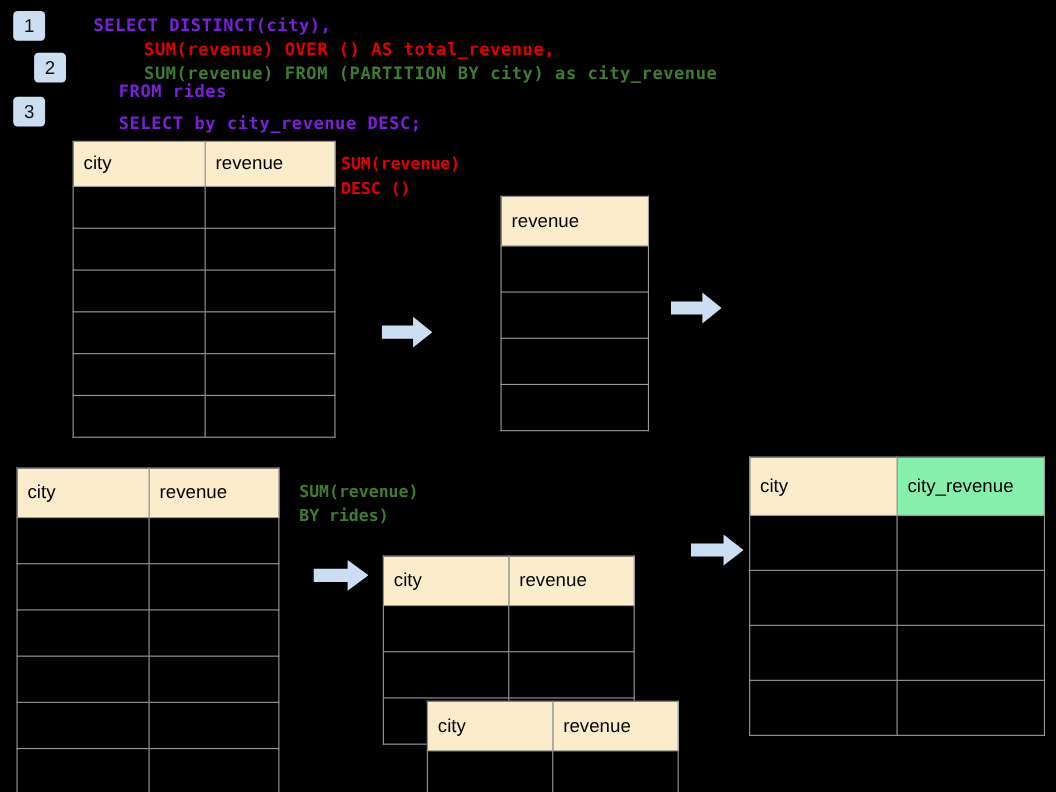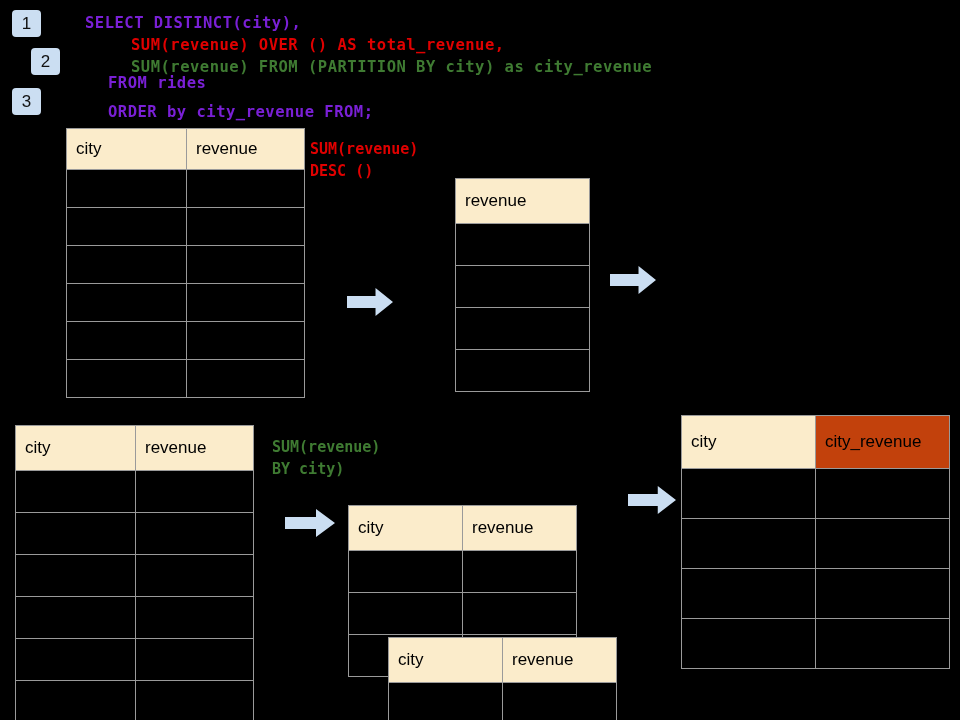--- a/index.html
+++ b/index.html
@@ -97,23 +97,23 @@
 
 <div id="canvas">
 
 <div class="badge" style="left: 12px; top: 10px; background: rgb(203, 222, 242);">1</div>
     <div class="badge" style="left: 31px; top: 48px; background: rgb(203, 222, 242);">2</div>
     <div class="badge" style="left: 12px; top: 88px; background: rgb(203, 222, 242);">3</div>
     <div class="sql-line sql-red" style="left: 131px; top: 36px;">SUM(revenue) OVER () AS total_revenue,</div>
     <div class="sql-line sql-purple" style="left: 85px; top: 14px;">SELECT DISTINCT(city),</div>
     <div class="sql-line sql-green" style="left: 131px; top: 58px;">SUM(revenue) FROM (PARTITION BY city) as city_revenue</div>
     <div class="sql-line sql-purple" style="left: 108px; top: 74px; text-align: right;">FROM rides</div>
-    <div class="sql-line sql-purple" style="left: 108px; top: 103px;">ORDER by city_revenue FROM;</div>
+    <div class="sql-line sql-purple" style="left: 108px; top: 103px;">SELECT by city_revenue DESC;</div>
     <div class="annot annot-red" style="left: 310px; top: 138px;"><div>SUM(revenue)</div><div>DESC ()</div></div>
-    <div class="annot annot-green" style="left: 272px; top: 436px;"><div>SUM(revenue)</div><div>BY city)</div></div>
+    <div class="annot annot-green" style="left: 272px; top: 436px;"><div>SUM(revenue)</div><div>BY rides)</div></div>
     <table class="tbl" style="left: 66px; top: 128px; width: 238px;">
       <colgroup>
         <col style="width: 120px;">
         <col style="width: 118px;">
       </colgroup>
       <thead>
         <tr>
           <th style="height: 40px; background: rgb(251, 236, 203);">city</th>
           <th style="height: 40px; background: rgb(251, 236, 203);">revenue</th>
         </tr>
@@ -252,21 +252,21 @@
       </tbody>
     </table>
     <table class="tbl" style="left: 681px; top: 415px; width: 268px;">
       <colgroup>
         <col style="width: 134px;">
         <col style="width: 134px;">
       </colgroup>
       <thead>
         <tr>
           <th style="height: 52px; background: rgb(251, 236, 203);">city</th>
-          <th style="height: 52px; background: #c2410c;">city_revenue</th>
+          <th style="height: 52px; background: #86efac;">city_revenue</th>
         </tr>
       </thead>
       <tbody>
         <tr>
           <td style="height: 49px;"></td>
           <td style="height: 49px;"></td>
         </tr>
         <tr>
           <td style="height: 49px;"></td>
           <td style="height: 49px;"></td>

